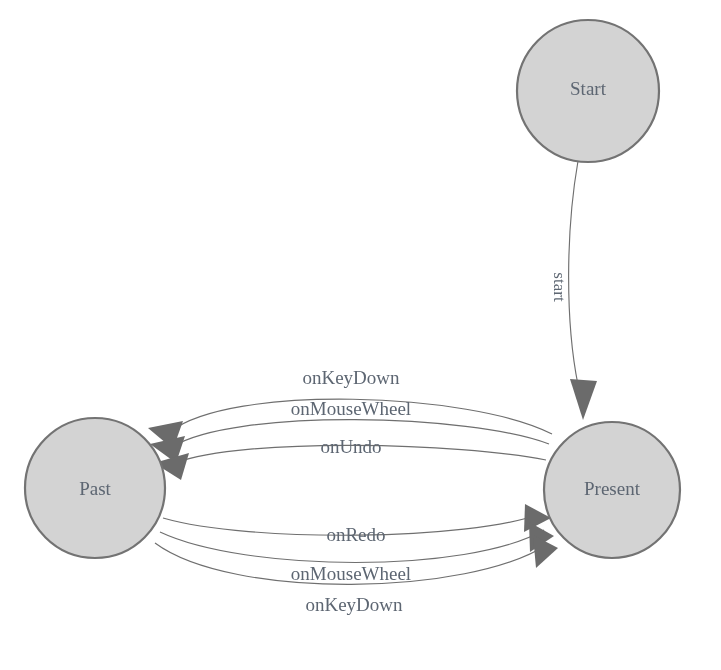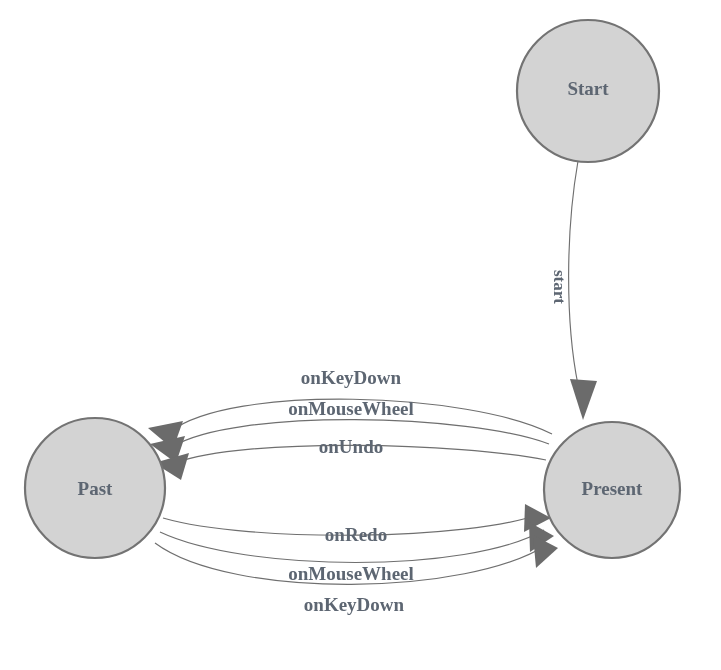--- a/index.html
+++ b/index.html
@@ -12,21 +12,20 @@
     width: 721px;
     height: 670px;
     overflow: hidden;
     font-family: "Liberation Serif", "DejaVu Serif", serif;
   }
   #diagram-root {
     position: relative;
     width: 721px;
     height: 670px;
     background: #ffffff;
-    font-weight: bold;
   }
   svg#graph-canvas {
     position: absolute;
     top: 0;
     left: 0;
     width: 721px;
     height: 670px;
     display: block;
   }
   .node-circle {

